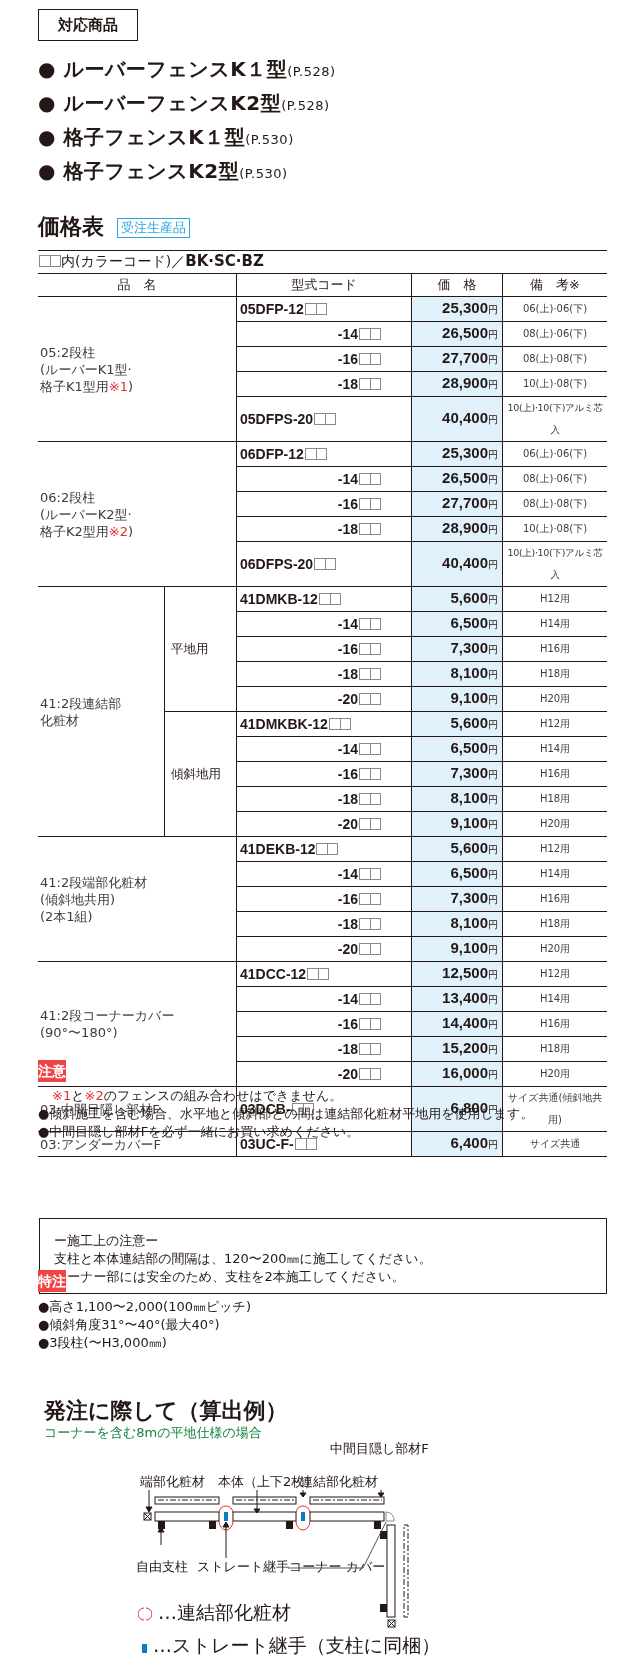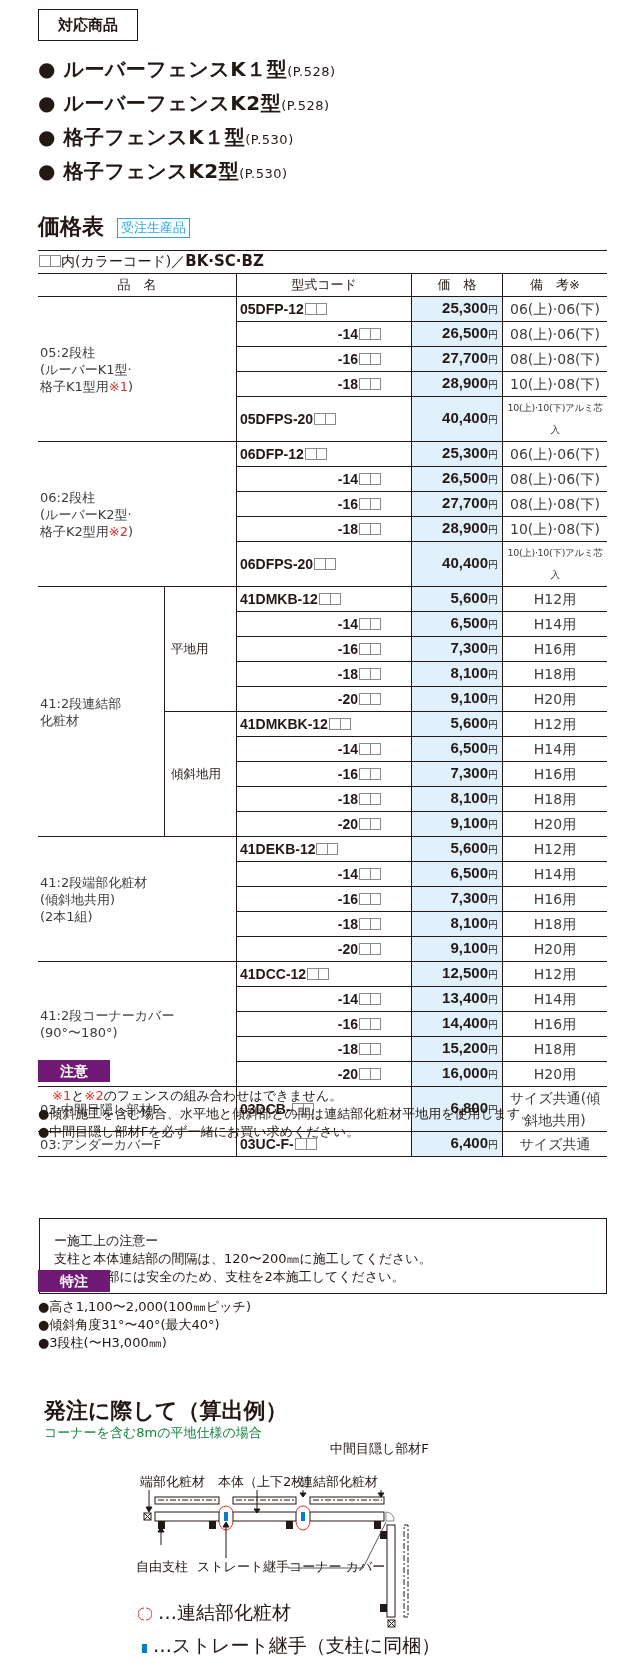--- a/index.html
+++ b/index.html
@@ -17,26 +17,26 @@
   table.price td, table.price th { border-top:1px solid #231815; padding:0; height:22px; line-height:22px; }
   table.price th { font-weight:normal; font-size:13px; text-align:center; height:20px; }
   table.price .vr { border-right:1px solid #231815; }
   table.price tr.last td { border-bottom:1.5px solid #231815; }
   .c-name { width:124px; padding-left:2px !important; font-size:13px; line-height:17px !important; color:#3c3c3c; }
   .c-sub { width:65px; font-size:12.5px; padding-left:6px !important; }
   .c-code { width:144px; font-weight:bold; font-family:"Liberation Sans", sans-serif; font-size:14px; text-align:right; padding-right:30px !important; }
   .c-code.left { text-align:left; padding-left:3px !important; padding-right:0 !important; }
   .c-price { width:86px; background:#e1f1fb; text-align:right; padding-right:4px !important; font-weight:bold; font-family:"Liberation Sans", sans-serif; font-size:15px;margin-top:13px; }
   .c-price .yen { font-size:10px; font-weight:normal; }
-  .c-note { text-align:center; font-size:14px; color:#3c3c3c; }
+  .c-note { text-align:center; font-size:10px; color:#3c3c3c; }
   .c-note.small { font-size:9.5px; letter-spacing:-0.3px; }
   .red { color:#e03030; }
   .box2 { display:inline-block; width:12px; height:12px; border:1px solid #8a8a8a; box-sizing:border-box; vertical-align:-1px; margin-left:1px; }
   .box2.pair { width:22px; background:linear-gradient(to right, transparent 10px, #8a8a8a 10px, #8a8a8a 11px, transparent 11px); }
-  .label-grey { left:38px; background:#701a75; color:#fff; font-weight:bold; font-size:14px; padding:1px 22px; line-height:20px; }
+  .label-grey { left:38px; background:#ef4444; color:#fff; font-weight:bold; font-size:14px; padding:1px 0; line-height:20px; }
   .notes { left:38px; font-size:13px; line-height:18px; color:#231815; }
   .notes p { margin:0; white-space:nowrap; }
   .construct { left:39px; top:1218px; width:568px; height:76px; border:1px solid #231815; box-sizing:border-box; padding:13px 14px; font-size:13px; line-height:18px; }
   .construct p { margin:0; white-space:nowrap; }
   .h2 { left:44px; top:1396px; font-size:22px; font-weight:bold; }
   .subtitle { left:44px; top:1424px; font-size:13px; color:#15803d; }
   .dlabel { font-size:13px; white-space:nowrap; }
   .legend { font-size:19px; white-space:nowrap; }
 </style>
 </head>

